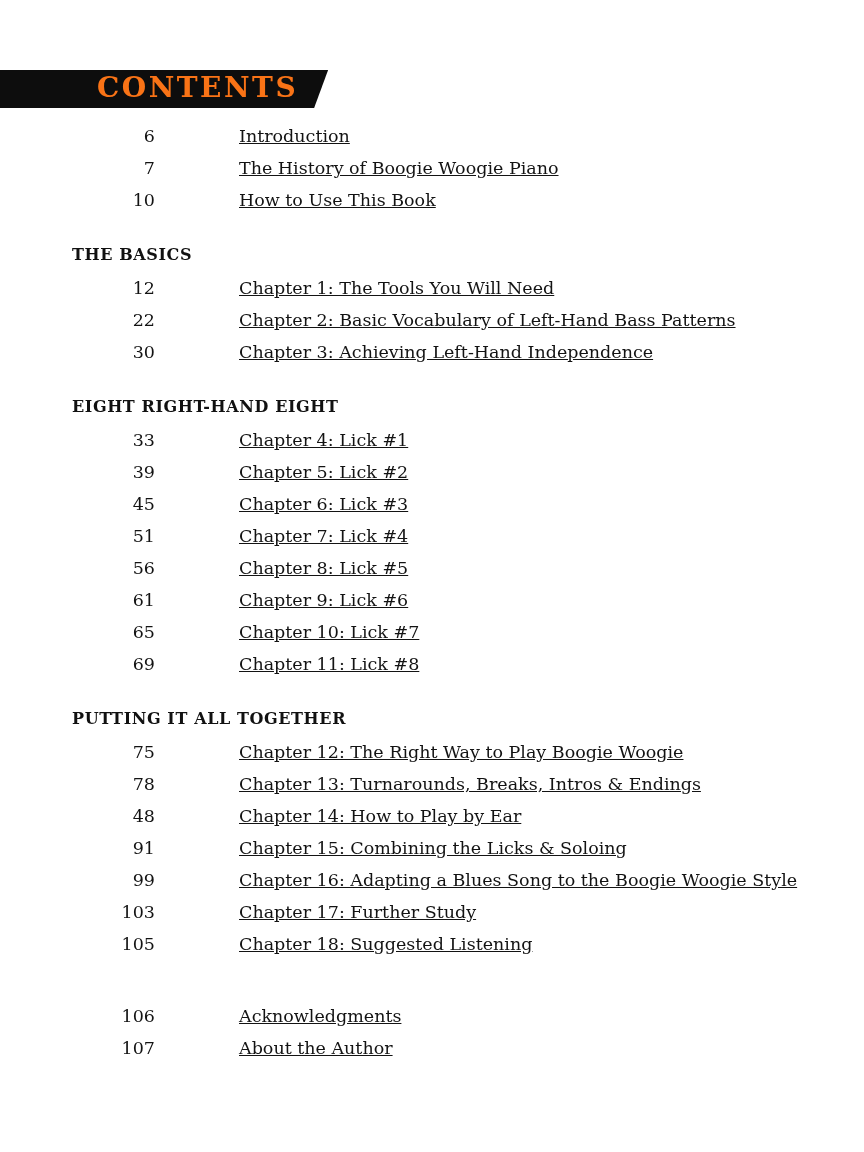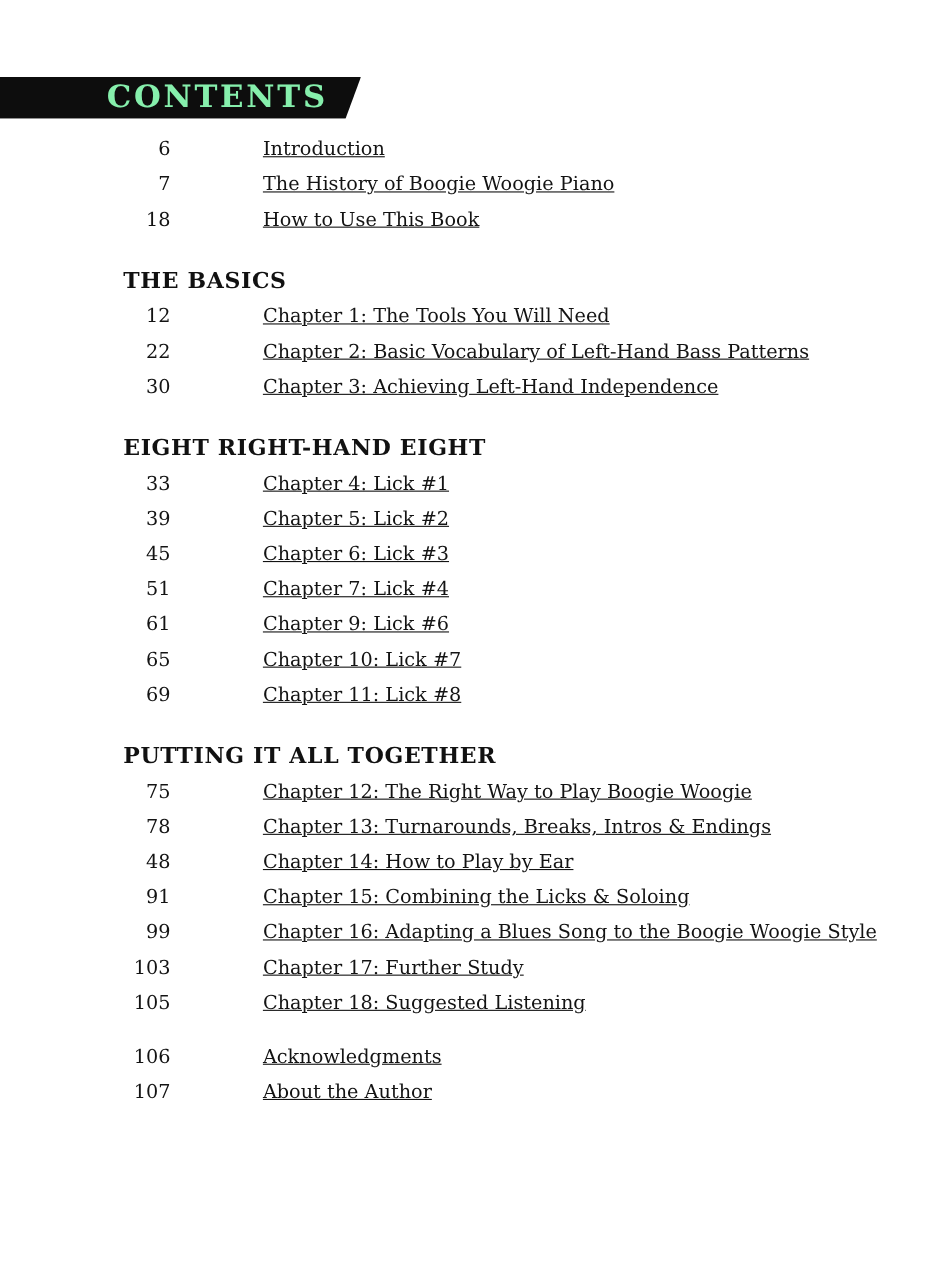--- a/index.html
+++ b/index.html
@@ -21,35 +21,35 @@
     background: #ffffff;
   }
   .banner {
     margin-top: 70px;
     display: inline-block;
     background: #0d0d0d;
     padding: 3px 30px 5px 97px;
     clip-path: polygon(0 0, 100% 0, calc(100% - 14px) 100%, 0 100%);
   }
   .banner-text {
-    color: #86efac;
+    color: #f97316;
     font-size: 28px;
     font-weight: bold;
     letter-spacing: 2.5px;
     line-height: 30px;
   }
   .toc {
     margin-top: 12px;
   }
   .toc-section.gap-before {
-    margin-top: 17px;
+    margin-top: 40px;
   }
   .section-heading {
-    margin: 23px 0 1px 112px;
-    font-size: 20px;
+    margin: 23px 0 1px 72px;
+    font-size: 16px;
     font-weight: bold;
     letter-spacing: 0.6px;
     height: 32px;
     line-height: 32px;
     color: #111111;
   }
   .toc-row {
     display: flex;
     align-items: baseline;
     height: 32px;
@@ -83,21 +83,21 @@
     <span class="toc-page-num">6</span>
     <span class="toc-title">Introduction</span>
   </div>
 
   <div class="toc-row">
     <span class="toc-page-num">7</span>
     <span class="toc-title">The History of Boogie Woogie Piano</span>
   </div>
 
   <div class="toc-row">
-    <span class="toc-page-num">18</span>
+    <span class="toc-page-num">10</span>
     <span class="toc-title">How to Use This Book</span>
   </div>
 </div>
   </section>
 
   <section class="toc-section">
     <h2 class="section-heading">THE BASICS</h2>
     <div class="rows">
   <div class="toc-row">
     <span class="toc-page-num">12</span>
@@ -132,20 +132,24 @@
   <div class="toc-row">
     <span class="toc-page-num">45</span>
     <span class="toc-title">Chapter 6: Lick #3</span>
   </div>
 
   <div class="toc-row">
     <span class="toc-page-num">51</span>
     <span class="toc-title">Chapter 7: Lick #4</span>
   </div>
 
+  <div class="toc-row">
+    <span class="toc-page-num">56</span>
+    <span class="toc-title">Chapter 8: Lick #5</span>
+  </div>
 
   <div class="toc-row">
     <span class="toc-page-num">61</span>
     <span class="toc-title">Chapter 9: Lick #6</span>
   </div>
 
   <div class="toc-row">
     <span class="toc-page-num">65</span>
     <span class="toc-title">Chapter 10: Lick #7</span>
   </div>

